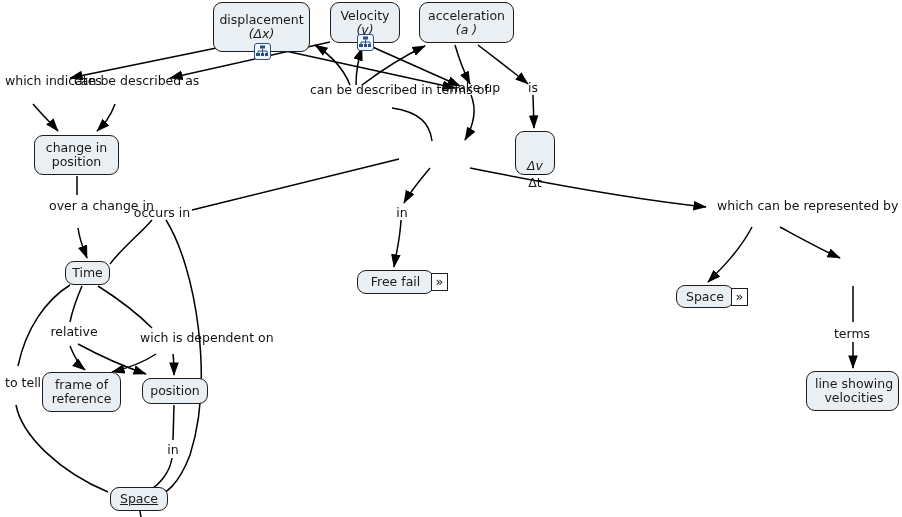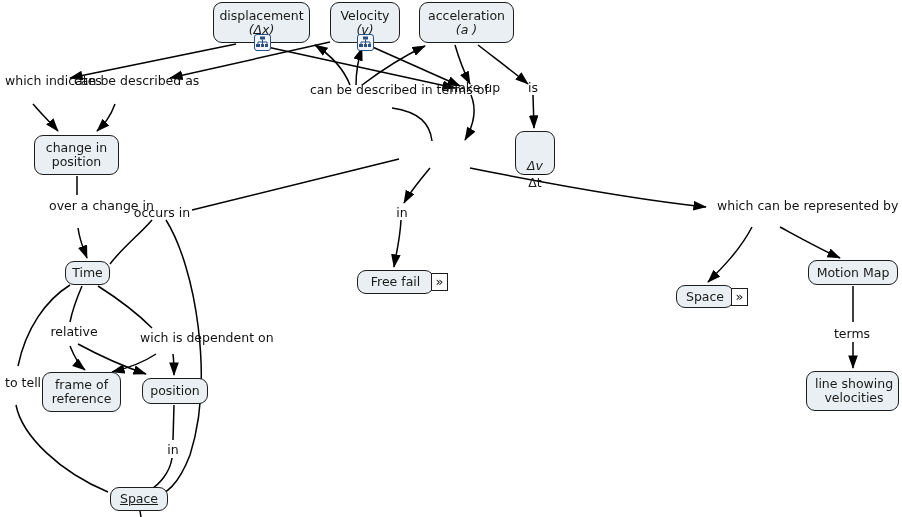--- a/index.html
+++ b/index.html
@@ -155,21 +155,21 @@
       <path d="M16,405 C22,436 60,472 108,492"></path>
 
       <path d="M174,405 L173,440"></path>
 
       <path d="M172,458 C170,472 160,484 150,490"></path>
 
       <path d="M140,511 L141,517"></path>
     </g>
   </svg>
 
-  <div class="node" style="left:213px;top:2px;width:97px;height:41px;">
+  <div class="node" style="left:213px;top:2px;width:97px;height:50px;">
     <span class="ln">displacement</span>
     <span class="ln it">(Δx)</span>
     <span class="cmicon">
       <svg width="14" height="14" viewBox="0 0 14 14">
         <rect x="5" y="1.5" width="5" height="3" fill="#2a4f86"></rect>
         <rect x="1" y="9" width="4" height="3" fill="#2a4f86"></rect>
         <rect x="6" y="9" width="3" height="3" fill="#2a4f86"></rect>
         <rect x="10" y="9" width="3" height="3" fill="#2a4f86"></rect>
         <path d="M7.5,4.5 L7.5,7 M3,9 L3,7 L12,7 L12,9 M7.5,7 L7.5,9" stroke="#2a4f86" stroke-width="1" fill="none"></path>
       </svg>
@@ -211,23 +211,20 @@
   <div class="node" style="left:357px;top:270px;width:77px;height:24px;">
     <span class="ln">Free fail</span>
     <span class="chev">»</span>
   </div>
 
   <div class="node" style="left:676px;top:285px;width:58px;height:23px;">
     <span class="ln">Space</span>
     <span class="chev">»</span>
   </div>
 
-  <div class="node" style="left:808px;top:260px;width:90px;height:25px;">
-    <span class="ln">Motion Map</span>
-  </div>
 
   <div class="node" style="left:806px;top:371px;width:93px;height:40px;padding-left:10px;">
     <span class="ln">line showing</span>
     <span class="ln">velocities</span>
   </div>
 
   <div class="node" style="left:65px;top:261px;width:45px;height:24px;">
     <span class="ln">Time</span>
   </div>
 

